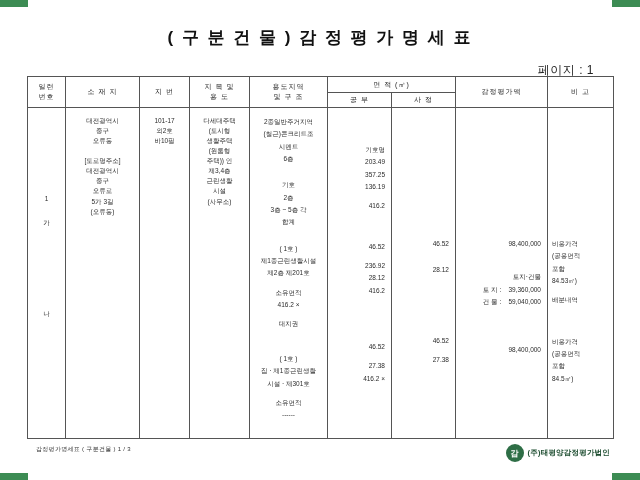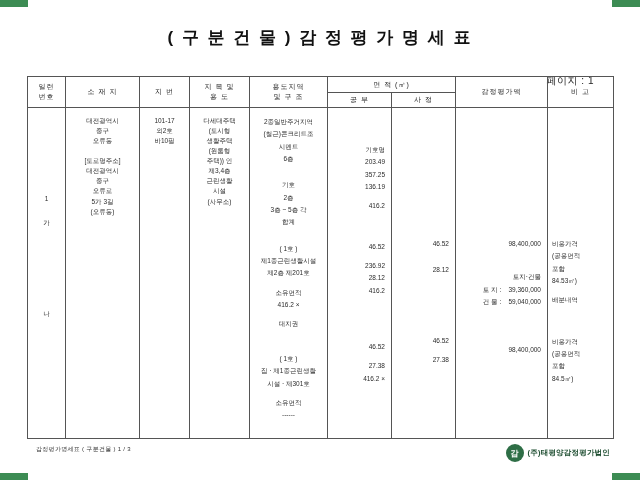--- a/index.html
+++ b/index.html
@@ -43,23 +43,23 @@
     left: 0;
     width: 640px;
     text-align: center;
     font-size: 17px;
     font-weight: bold;
     letter-spacing: 2px;
     color: #111111;
   }
   .page-no {
     position: absolute;
-    top: 74px;
+    top: 62px;
     right: 46px;
-    font-size: 10px;
+    font-size: 12px;
     color: #222;
     letter-spacing: .5px;
   }
   table.main {
     position: absolute;
     left: 27px;
     top: 76px;
     width: 586px;
     border-collapse: collapse;
     table-layout: fixed;

